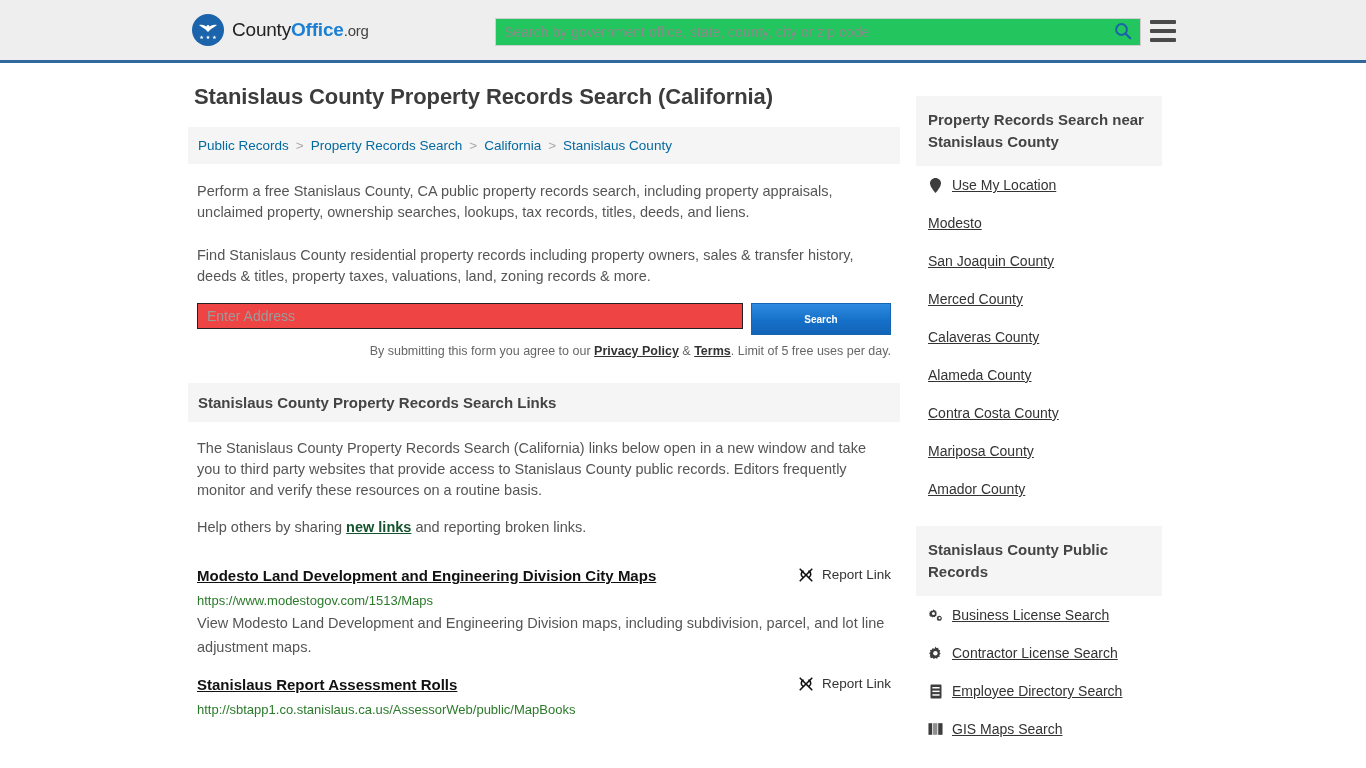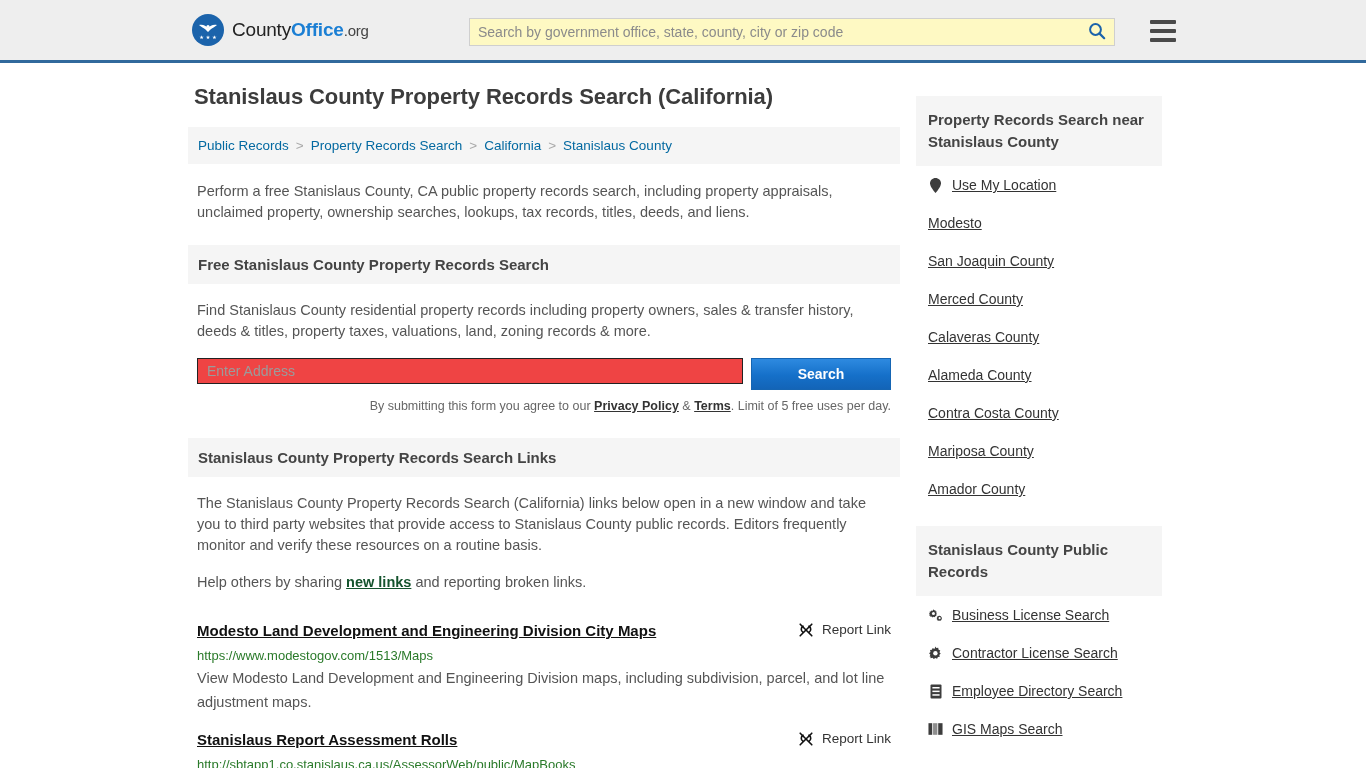--- a/index.html
+++ b/index.html
@@ -47,25 +47,25 @@
     color: #222222;
     font-family: "Liberation Sans", sans-serif;
     white-space: nowrap;
   }
   .logo-text .b { color: #1b7fd4; font-weight: 700; }
   .logo-text .c { font-weight: 400; }
   .logo-text .o { font-size: 15px; color: #444; }
 
   .search-area {
     position: absolute;
-    left: 469px;
+    left: 495px;
     top: 18px;
     width: 646px;
     height: 28px;
-    background: #fef9c3;
+    background: #22c55e;
     border: 1px solid #cfcfcf;
     display: flex;
     align-items: center;
   }
   .search-input {
     border: 0;
     outline: 0;
     flex: 1;
     height: 26px;
     padding: 0 8px;
@@ -190,21 +190,21 @@
     font-family: "Liberation Sans", sans-serif;
     background: #ef4444;
   }
   .addr-input::placeholder { color: #9b9b9b; }
   .addr-btn {
     width: 140px;
     height: 32px;
     border: 1px solid #1565b3;
     background: linear-gradient(180deg, #2e8ae0 0%, #1570c9 55%, #1364b7 100%);
     color: #ffffff;
-    font-size: 14px;
+    font-size: 10px;
     font-weight: 700;
     cursor: pointer;
     font-family: "Liberation Sans", sans-serif;
     margin-left: 8px;
   }
   .form-note {
     text-align: right;
     font-size: 12.5px;
     color: #666666;
     margin: 9px 9px 0 0;
@@ -333,21 +333,20 @@
         <span class="sep">&gt;</span>
         <a>Property Records Search</a>
         <span class="sep">&gt;</span>
         <a>California</a>
         <span class="sep">&gt;</span>
         <a>Stanislaus County</a>
       </div>
 
       <p class="lead">Perform a free Stanislaus County, CA public property records search, including property appraisals, unclaimed property, ownership searches, lookups, tax records, titles, deeds, and liens.</p>
 
-      <div class="section-head">Free Stanislaus County Property Records Search</div>
       <div class="section-body">
         <p>Find Stanislaus County residential property records including property owners, sales &amp; transfer history, deeds &amp; titles, property taxes, valuations, land, zoning records &amp; more.</p>
       </div>
 
       <div class="addr-form">
         <input class="addr-input" type="text" placeholder="Enter Address" style="">
         <button class="addr-btn">Search</button>
       </div>
       <div class="form-note"><span>By submitting this form you agree to our </span><a>Privacy Policy</a><span> &amp; </span><a>Terms</a><span>. Limit of 5 free uses per day.</span></div>
 

